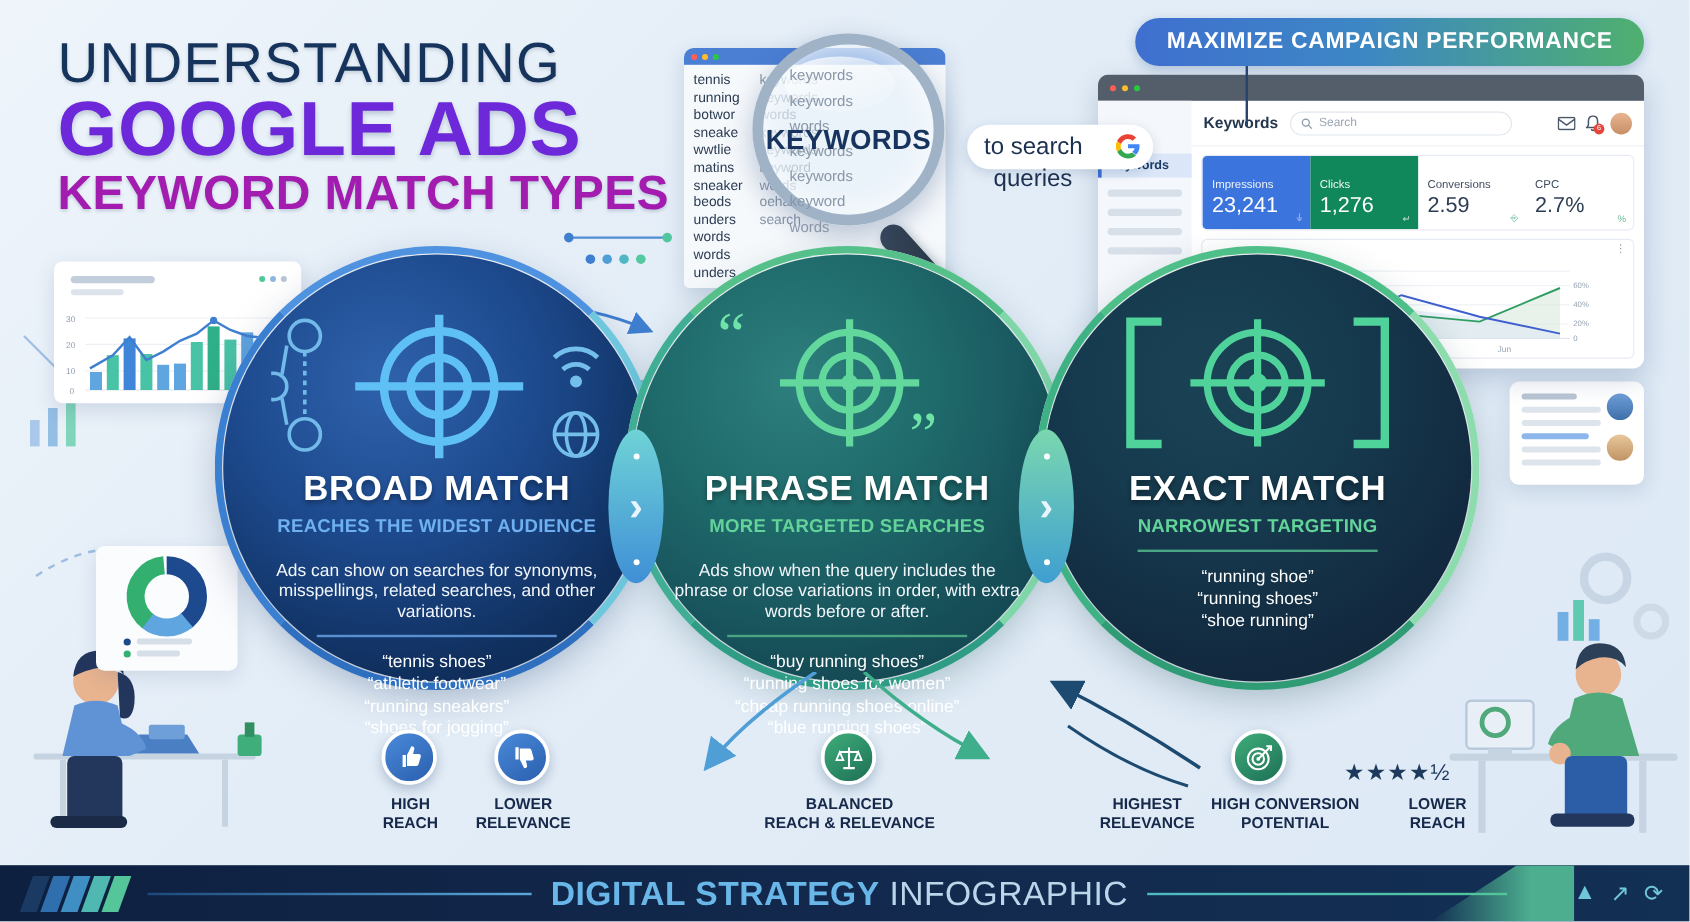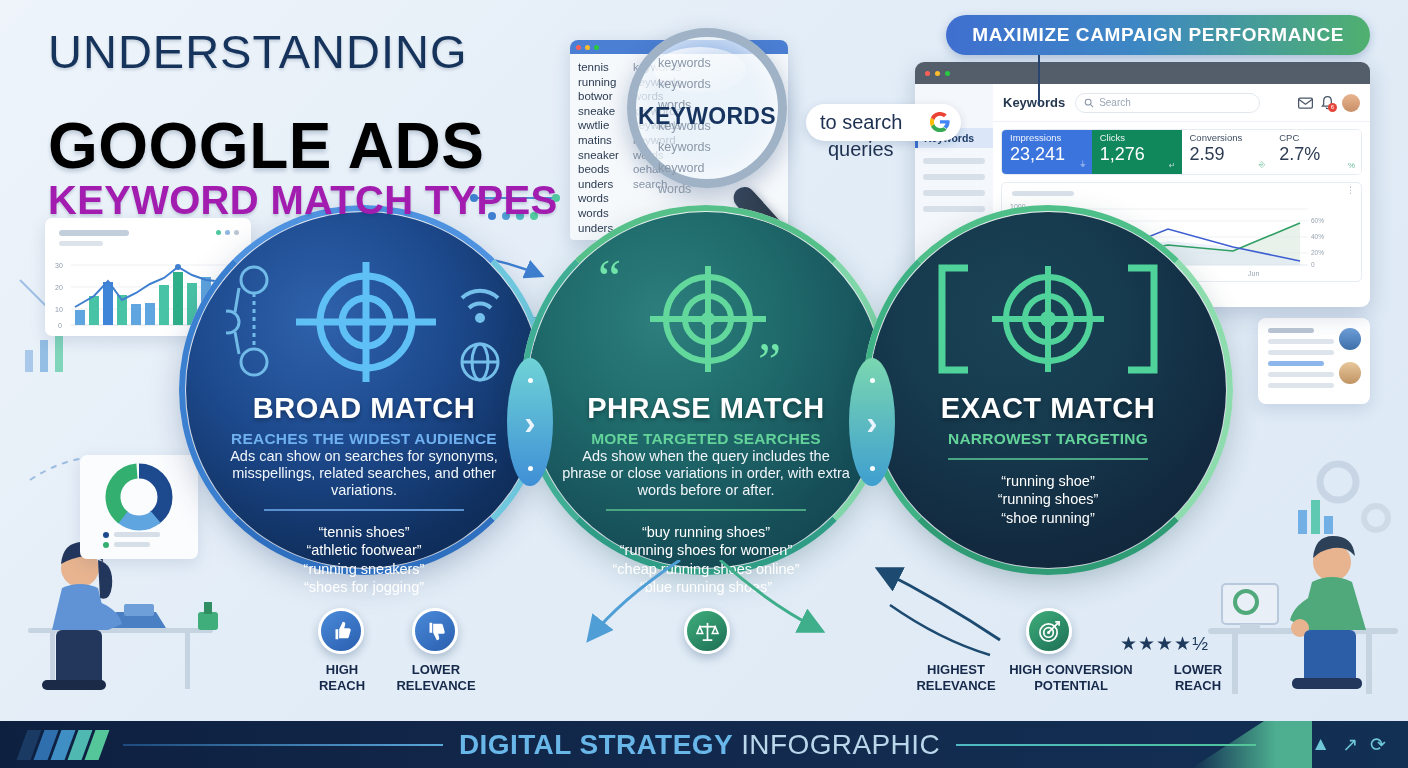--- a/index.html
+++ b/index.html
@@ -8,22 +8,22 @@
     font-family: "Liberation Sans", sans-serif;
     background: linear-gradient(135deg,#eef4fa 0%,#e3edf7 40%,#dde9f5 100%);
     position:relative;
   }
   .stage { position:absolute; inset:0; }
 
   
   .title-block { position:absolute; left:48px; top:28px; z-index:40; }
   .t-line1 { font-size:47px; letter-spacing:1px; color:#16335c; font-weight:400; line-height:1.02;
              text-shadow:0 2px 3px rgba(20,50,90,.18); }
-  .t-line2 { font-size:64px; font-weight:800; color:#000000; line-height:.98; letter-spacing:.5px;
-             text-shadow:0 3px 4px rgba(20,50,90,.22);margin-top:39px; }
+  .t-line2 { font-size:64px; font-weight:800; color:#6d28d9; line-height:.98; letter-spacing:.5px;
+             text-shadow:0 3px 4px rgba(20,50,90,.22); }
   .t-line3 { font-size:40px; font-weight:800; color:#a21caf; line-height:1.1; letter-spacing:.3px;
              text-shadow:0 2px 3px rgba(20,50,90,.2); }
 
   
   .banner { position:absolute; right:38px; top:15px; height:40px; padding:0 26px; border-radius:20px;
             background:linear-gradient(90deg,#3f6fd0 0%,#3d87c4 45%,#4fb06f 100%);
             display:flex; align-items:center; color:#fff; font-weight:700; font-size:19px;
             letter-spacing:.6px; box-shadow:0 3px 10px rgba(40,80,140,.28); z-index:45; }
   .banner-lead { position:absolute; right:368px; top:35px; width:60px; height:2px; background:#27456f; z-index:44;}
   .banner-lead2 { position:absolute; right:368px; top:35px; width:2px; height:70px; background:#27456f; z-index:44;}
@@ -70,21 +70,21 @@
   .dash-head { height:38px; display:flex; align-items:center; gap:10px; padding:0 10px;
                border-bottom:1px solid #eef1f5; }
   .dash-head h4 { font-size:13px; color:#25374f; font-weight:600; }
   .search-box { flex:1; max-width:185px; height:20px; border:1px solid #e2e7ee; border-radius:10px;
                 display:flex; align-items:center; gap:5px; padding-left:8px; font-size:10px; color:#9aa6b5;}
   .head-icons { margin-left:auto; display:flex; align-items:center; gap:8px; }
   .avatar { width:18px; height:18px; border-radius:50%; background:linear-gradient(#e8b48f,#c88f67); }
   .badge { position:absolute; margin-left:7px; margin-top:-7px; width:9px; height:9px; border-radius:50%;
            background:#e5463c; color:#fff; font-size:6px; text-align:center; line-height:9px; }
   .kpis { display:flex; margin:7px 8px 0 8px; border:1px solid #e7ecf2; border-radius:5px; overflow:hidden; }
-  .kpi { flex:1; padding:2px 8px 9px 8px; position:relative; }
+  .kpi { flex:1; padding:19px 8px 9px 8px; position:relative; }
   .kpi .lbl { font-size:9.5px; opacity:.92; }
   .kpi .val { font-size:18px; font-weight:400; margin-top:1px; }
   .kpi .mi { position:absolute; right:6px; bottom:4px; font-size:8px; opacity:.7; }
   .kpi.b1 { background:#3b74dd; color:#fff; }
   .kpi.b2 { background:#11885c; color:#fff; }
   .kpi.b3, .kpi.b4 { background:#fff; color:#2c3c52; }
   .kpi.b3 .mi, .kpi.b4 .mi { color:#26a06c; }
   .chart-card { margin:7px 8px 0 8px; border:1px solid #e7ecf2; border-radius:5px; height:100px; position:relative;}
   .chart-card .cbar { height:5px; width:62px; background:#d9e1ea; border-radius:3px; margin:8px 0 0 10px;}
   .dots-v { position:absolute; right:6px; top:6px; color:#9aa6b5; font-size:9px; line-height:3px;}
@@ -123,21 +123,21 @@
   .ring { position:absolute; inset:-7px; border-radius:50%; }
   .ring.b { border:6px solid; border-color:#4f93e0 #6fc7dd #2f6fc0 #3a7fd0; }
   .ring.p { border:6px solid; border-color:#56c08a #7fd6a8 #2f9c86 #3fae95; }
   .ring.e { border:6px solid; border-color:#4fbf8a #8ddcae #2f9c76 #3fb285; }
 
   .ctxt { position:absolute; left:0; right:0; top:180px; text-align:center; color:#fff; padding:0 34px; }
   .ctxt h2 { font-size:29px; font-weight:800; letter-spacing:.5px; text-shadow:0 2px 4px rgba(0,0,0,.35); }
   .ctxt .sub { font-size:15.5px; font-weight:700; margin-top:5px; letter-spacing:.2px; }
   .ctxt .sub.blue { color:#6fb0f0; }
   .ctxt .sub.green { color:#63d39a; }
-  .ctxt .desc { font-size:14.5px; line-height:17px; margin-top:0; color:#f1f6fb; }
+  .ctxt .desc { font-size:14.5px; line-height:17px; margin-top:20px; color:#f1f6fb; }
   .hr { height:1.5px; margin:10px auto 0; width:200px; }
   .hr.blue { background:#5a8fd0; }
   .hr.green { background:#49a582; }
   .ex { font-size:14.5px; line-height:18.5px; margin-top:12px; color:#fff; }
 
   
   .lens { position:absolute; width:46px; height:128px; z-index:34; top:358px;
           border-radius:50% / 50%; display:flex; align-items:center; justify-content:center; }
   .lens.l1 { left:507px; background:linear-gradient(180deg,#6fd3d6,#3f8fd6);}
   .lens.l2 { left:849px; background:linear-gradient(180deg,#7ad7b0,#3f9fd0);}
@@ -581,20 +581,24 @@
 
   <div class="badge-c bg-green" style="left:684px;top:608px">
     <svg width="23" height="23" viewBox="0 0 24 24">
       <line x1="12" y1="3" x2="12" y2="21" stroke="#fff" stroke-width="1.8"></line>
       <line x1="4" y1="7" x2="20" y2="7" stroke="#fff" stroke-width="1.8"></line>
       <path d="M4 7 L1 14 h6z" fill="none" stroke="#fff" stroke-width="1.6"></path>
       <path d="M20 7 L17 14 h6z" fill="none" stroke="#fff" stroke-width="1.6"></path>
       <line x1="7" y1="21" x2="17" y2="21" stroke="#fff" stroke-width="1.8"></line>
     </svg>
   </div>
+  <div class="blabel" style="left:610px;top:662px;width:196px">
+    <div>BALANCED</div>
+    <div>REACH &amp; RELEVANCE</div>
+  </div>
 
   <div class="blabel" style="left:898px;top:662px;width:116px">
     <div>HIGHEST</div>
     <div>RELEVANCE</div>
   </div>
 
   <div class="badge-c bg-green" style="left:1026px;top:608px">
     <svg width="23" height="23" viewBox="0 0 24 24">
       <circle cx="11" cy="13" r="9" fill="none" stroke="#fff" stroke-width="1.8"></circle>
       <circle cx="11" cy="13" r="5" fill="none" stroke="#fff" stroke-width="1.8"></circle>

